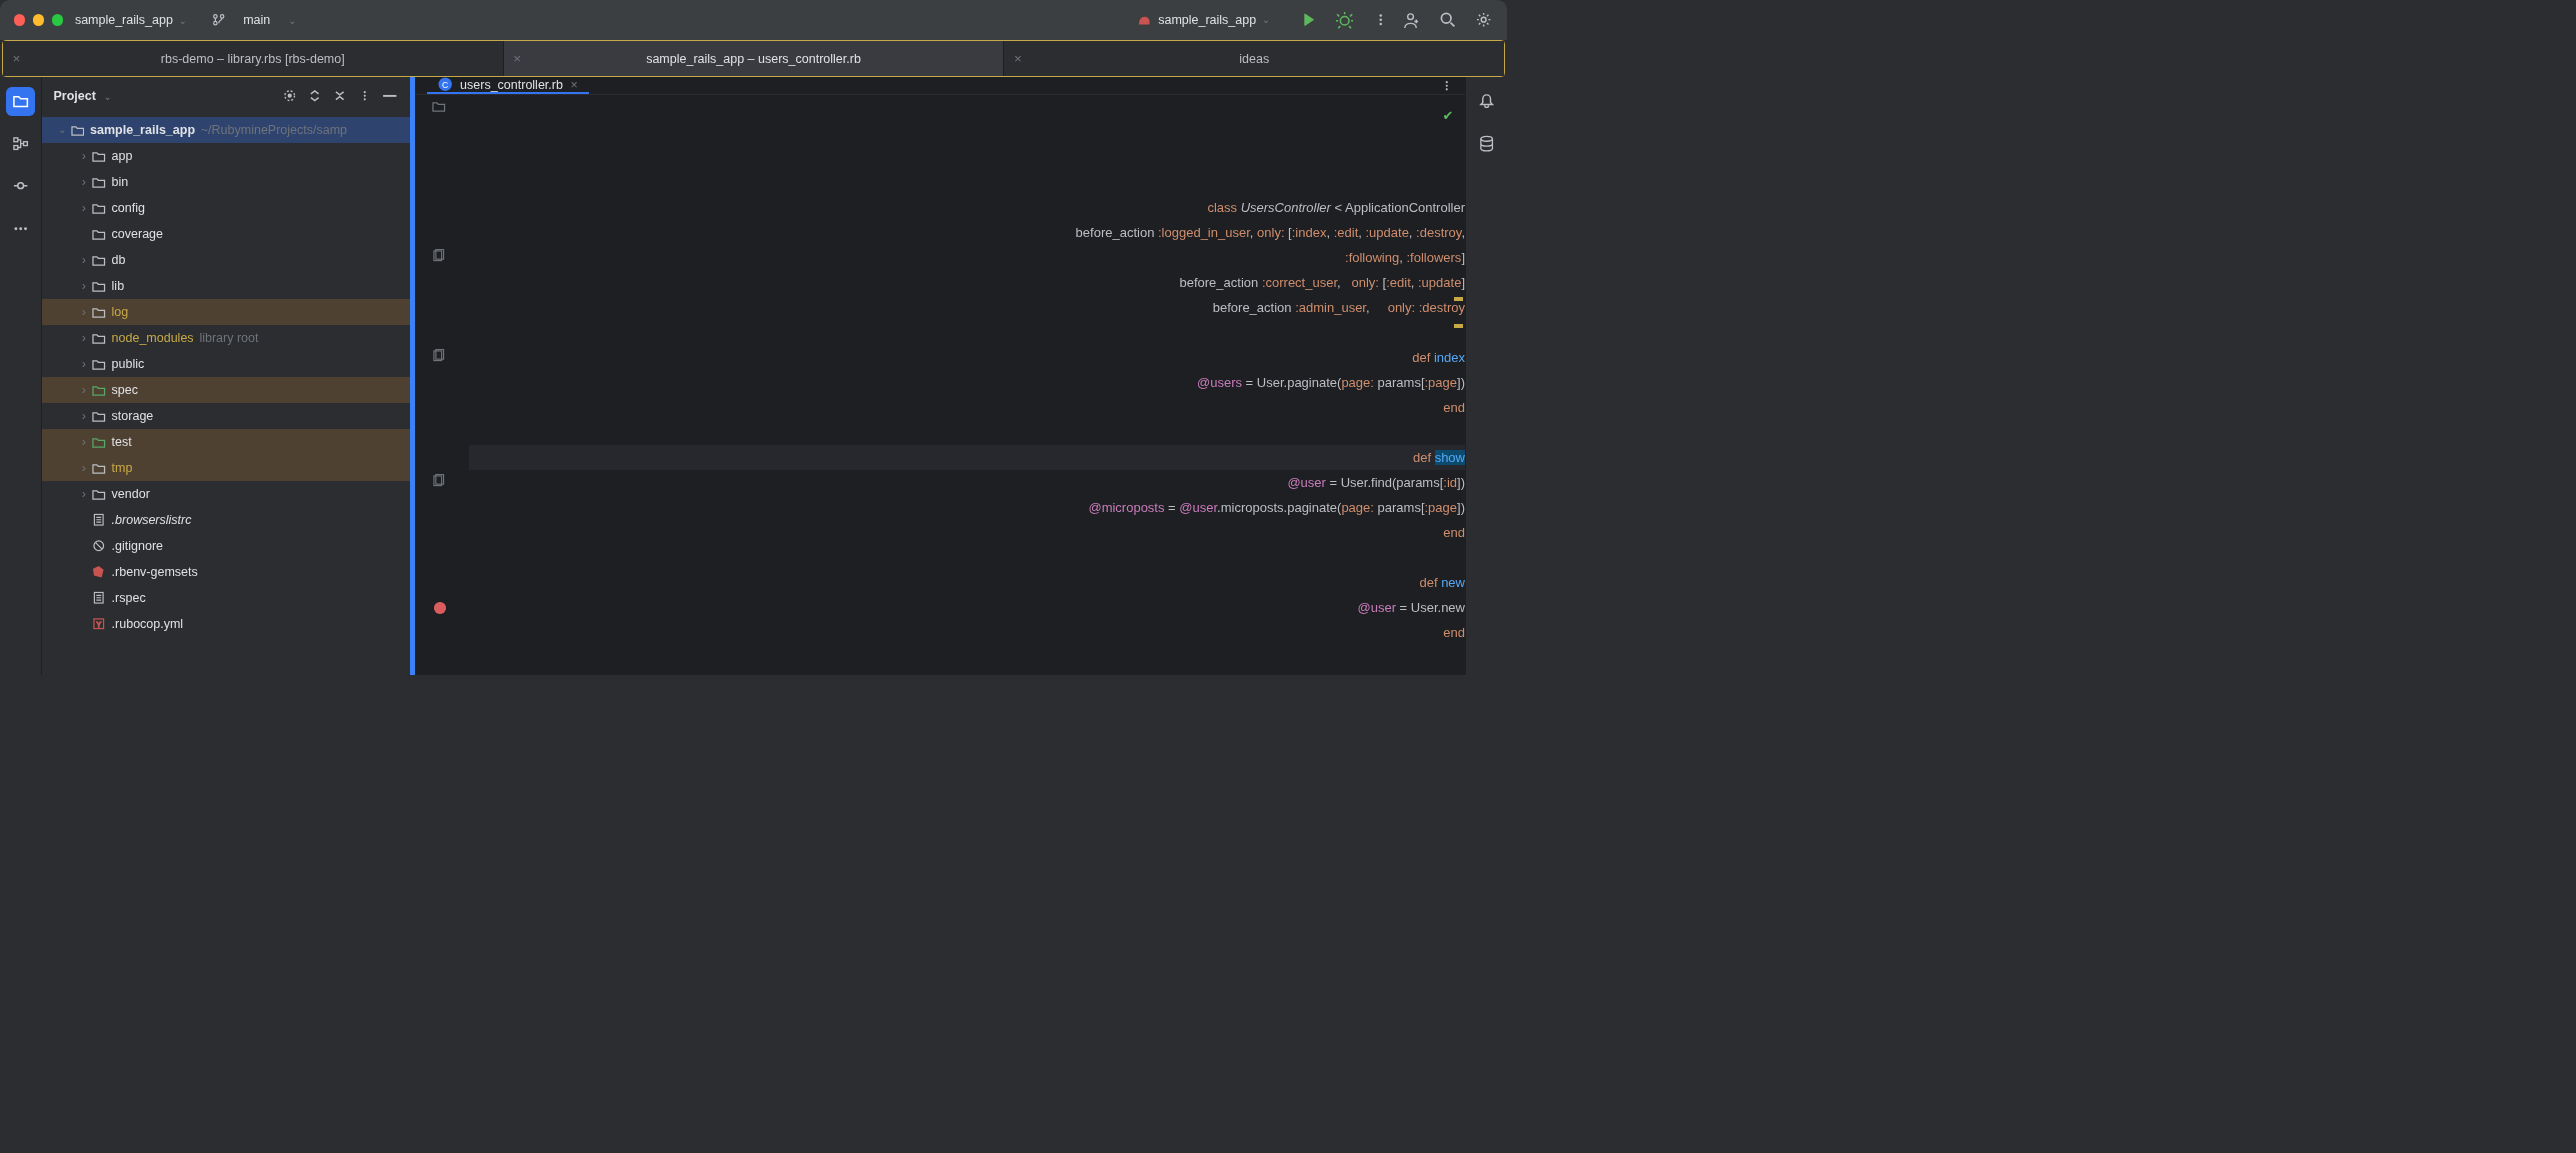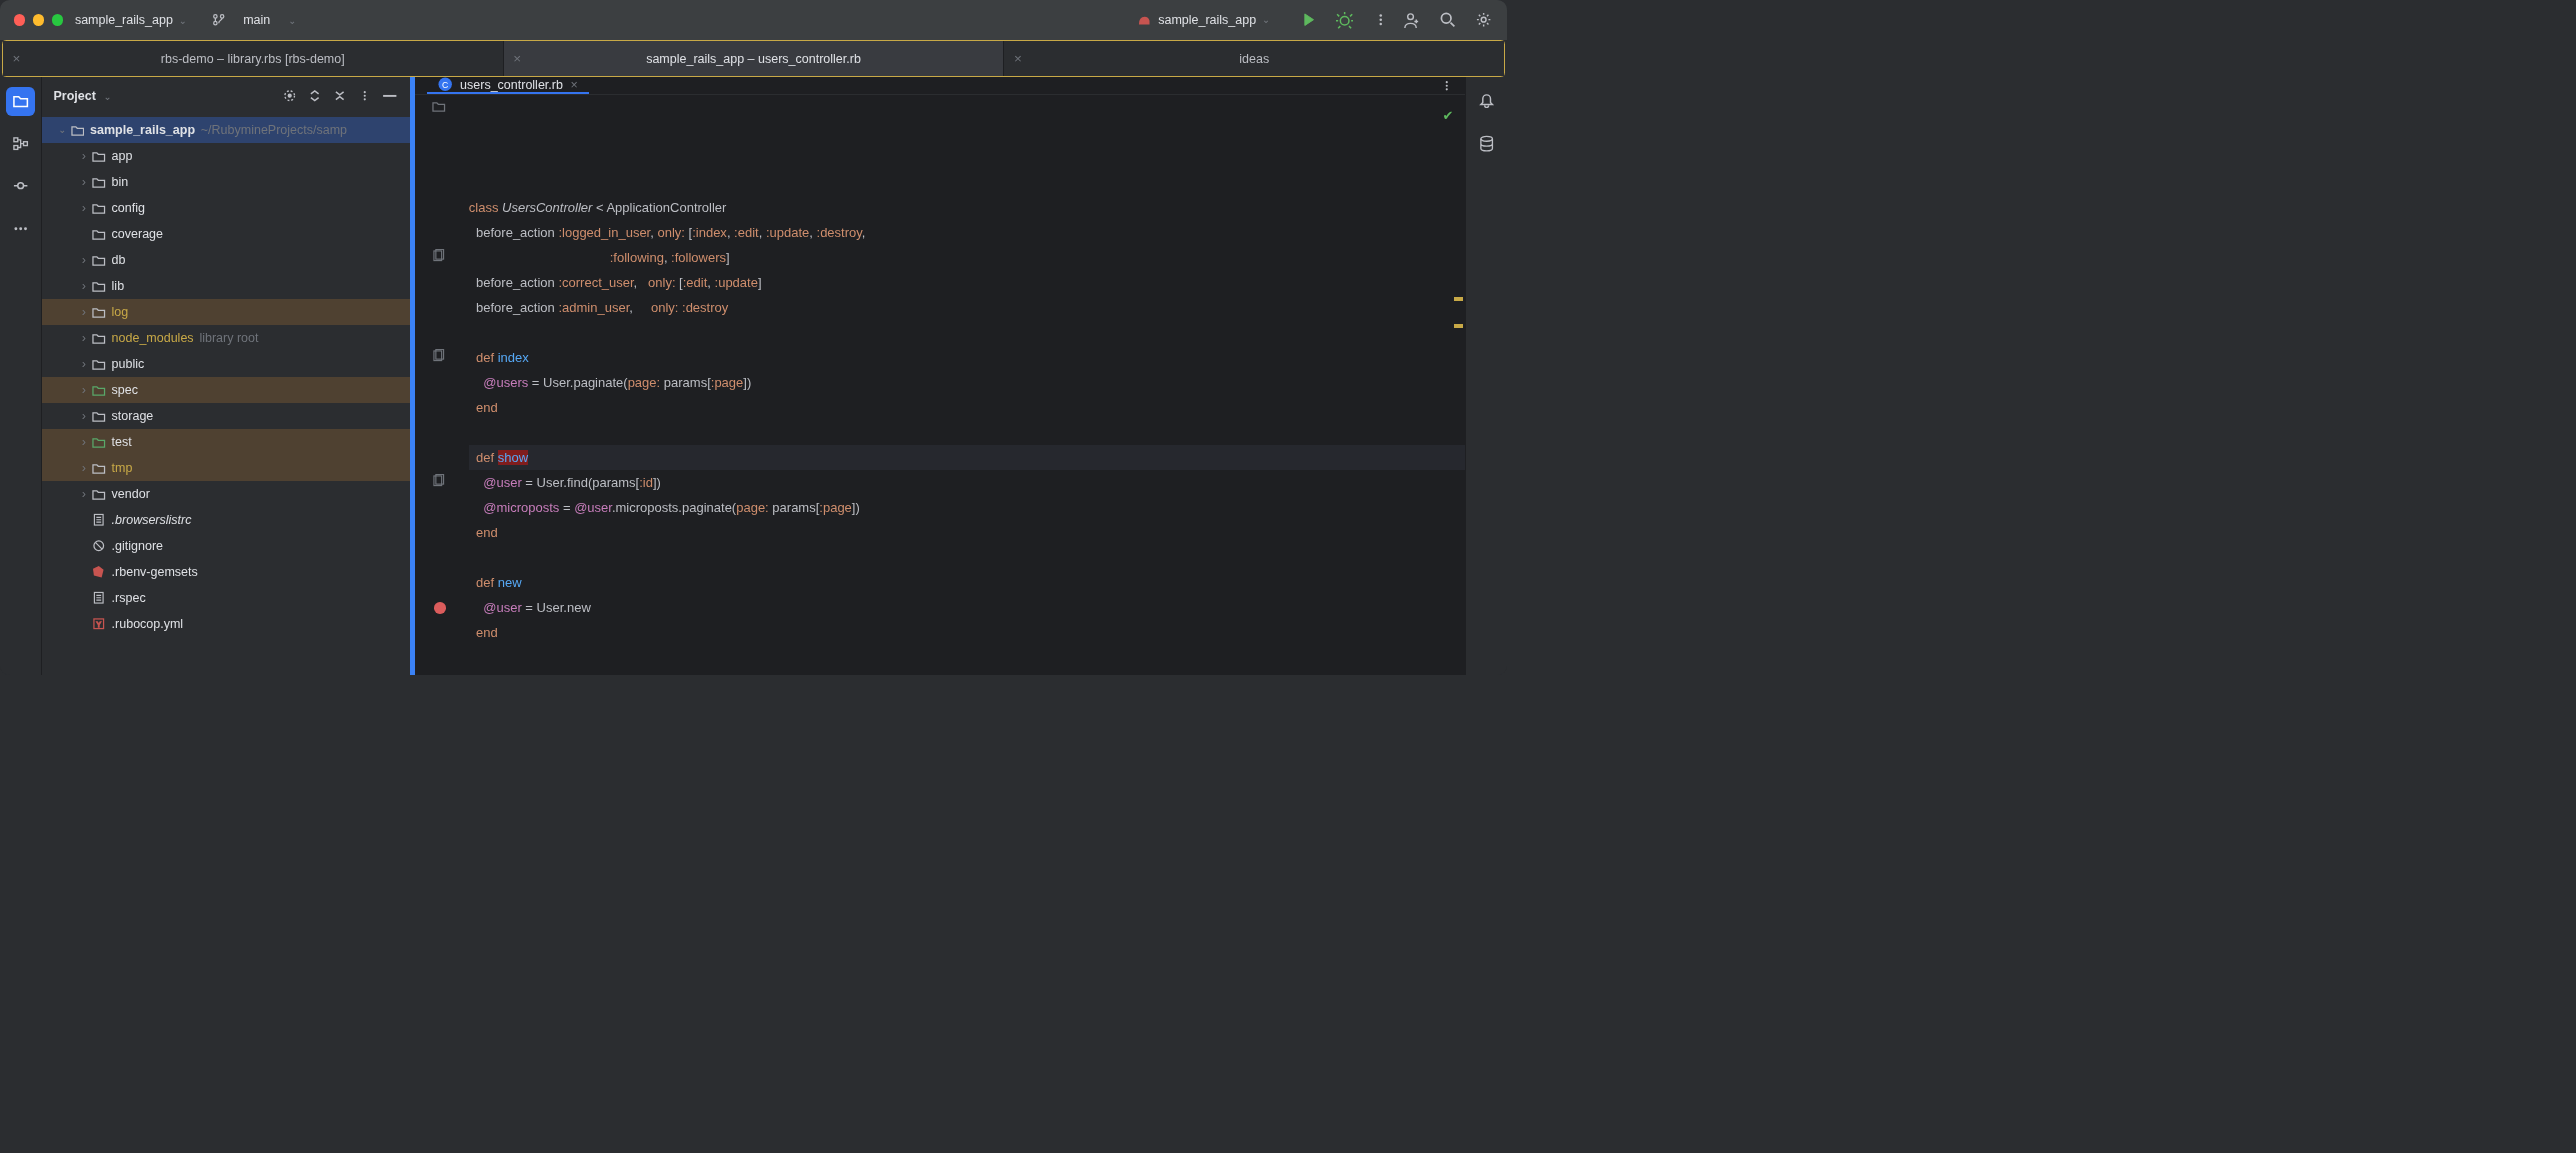--- a/index.html
+++ b/index.html
@@ -1,17 +1,17 @@
 <!DOCTYPE html>
 <html><head>
 <meta charset="utf-8">
 <style>
 * { margin: 0; padding: 0; box-sizing: border-box; font-family: -apple-system, BlinkMacSystemFont, "Segoe UI", sans-serif; }
 body { background: #2b2d30; color: #bcbec4; font-size: 12.5px; overflow: hidden; }
-.window { width: 1507px; height: 675px; display: flex; flex-direction: column; background: #2b2d30; border-radius: 9.6px; overflow: hidden; }
+.window { width: 1507px; height: 675px; display: flex; flex-direction: column; background: #2b2d30; border-radius: 9.6px; overflow: hidden; text-align: right; }
 
 
 .titlebar { height: 40px; display: flex; align-items: center; padding: 0 13.5px; background: #3c3f41; gap: 11.5px; }
 .traffic-lights { display: flex; gap: 7.7px; }
 .light { width: 11.5px; height: 11.5px; border-radius: 50%; }
 .light.red { background: #ff5f57; }
 .light.yellow { background: #febc2e; }
 .light.green { background: #28c840; }
 .project-selector { display: flex; align-items: center; gap: 5.8px; color: #dfe1e5; font-size: 12.5px; cursor: pointer; }
 .chevron-down { font-size: 9.6px; color: #6f737a; }
@@ -70,21 +70,21 @@
 .gutter-icon { position: absolute; left: 17.3px; color: #6f737a; }
 .code { flex: 1; padding-left: 3.8px; white-space: pre; color: #bcbec4; position: relative; overflow: hidden; }
 .code-line { height: 25px; }
 .kw { color: #cf8e6d; }
 .cls { color: #bcbec4; font-style: italic; }
 .sym { color: #cf8e6d; }
 .method { color: #56a8f5; }
 .ivar { color: #c77dbb; }
 .const { color: #bcbec4; }
 .hl-line { background: #26282e; display: inline-block; width: 100%; }
-.hl-word { background: #7f1d1d; }
+.hl-word { background: #0c4a6e; }
 .breakpoint { position: absolute; width: 11.5px; height: 11.5px; border-radius: 50%; background: #db5c5c; left: 19px; }
 .editor-status-icon { position: absolute; top: 7.7px; right: 11.5px; color: #5eb95e; }
 .minimap-marks { position: absolute; right: 1.9px; top: 0; width: 13.5px; height: 100%; }
 .minimap-mark { position: absolute; right: 0; width: 9.6px; height: 3.8px; background: #c8a947; }
 
 svg { display: block; }
 </style>
 </head>
 <body>
 

